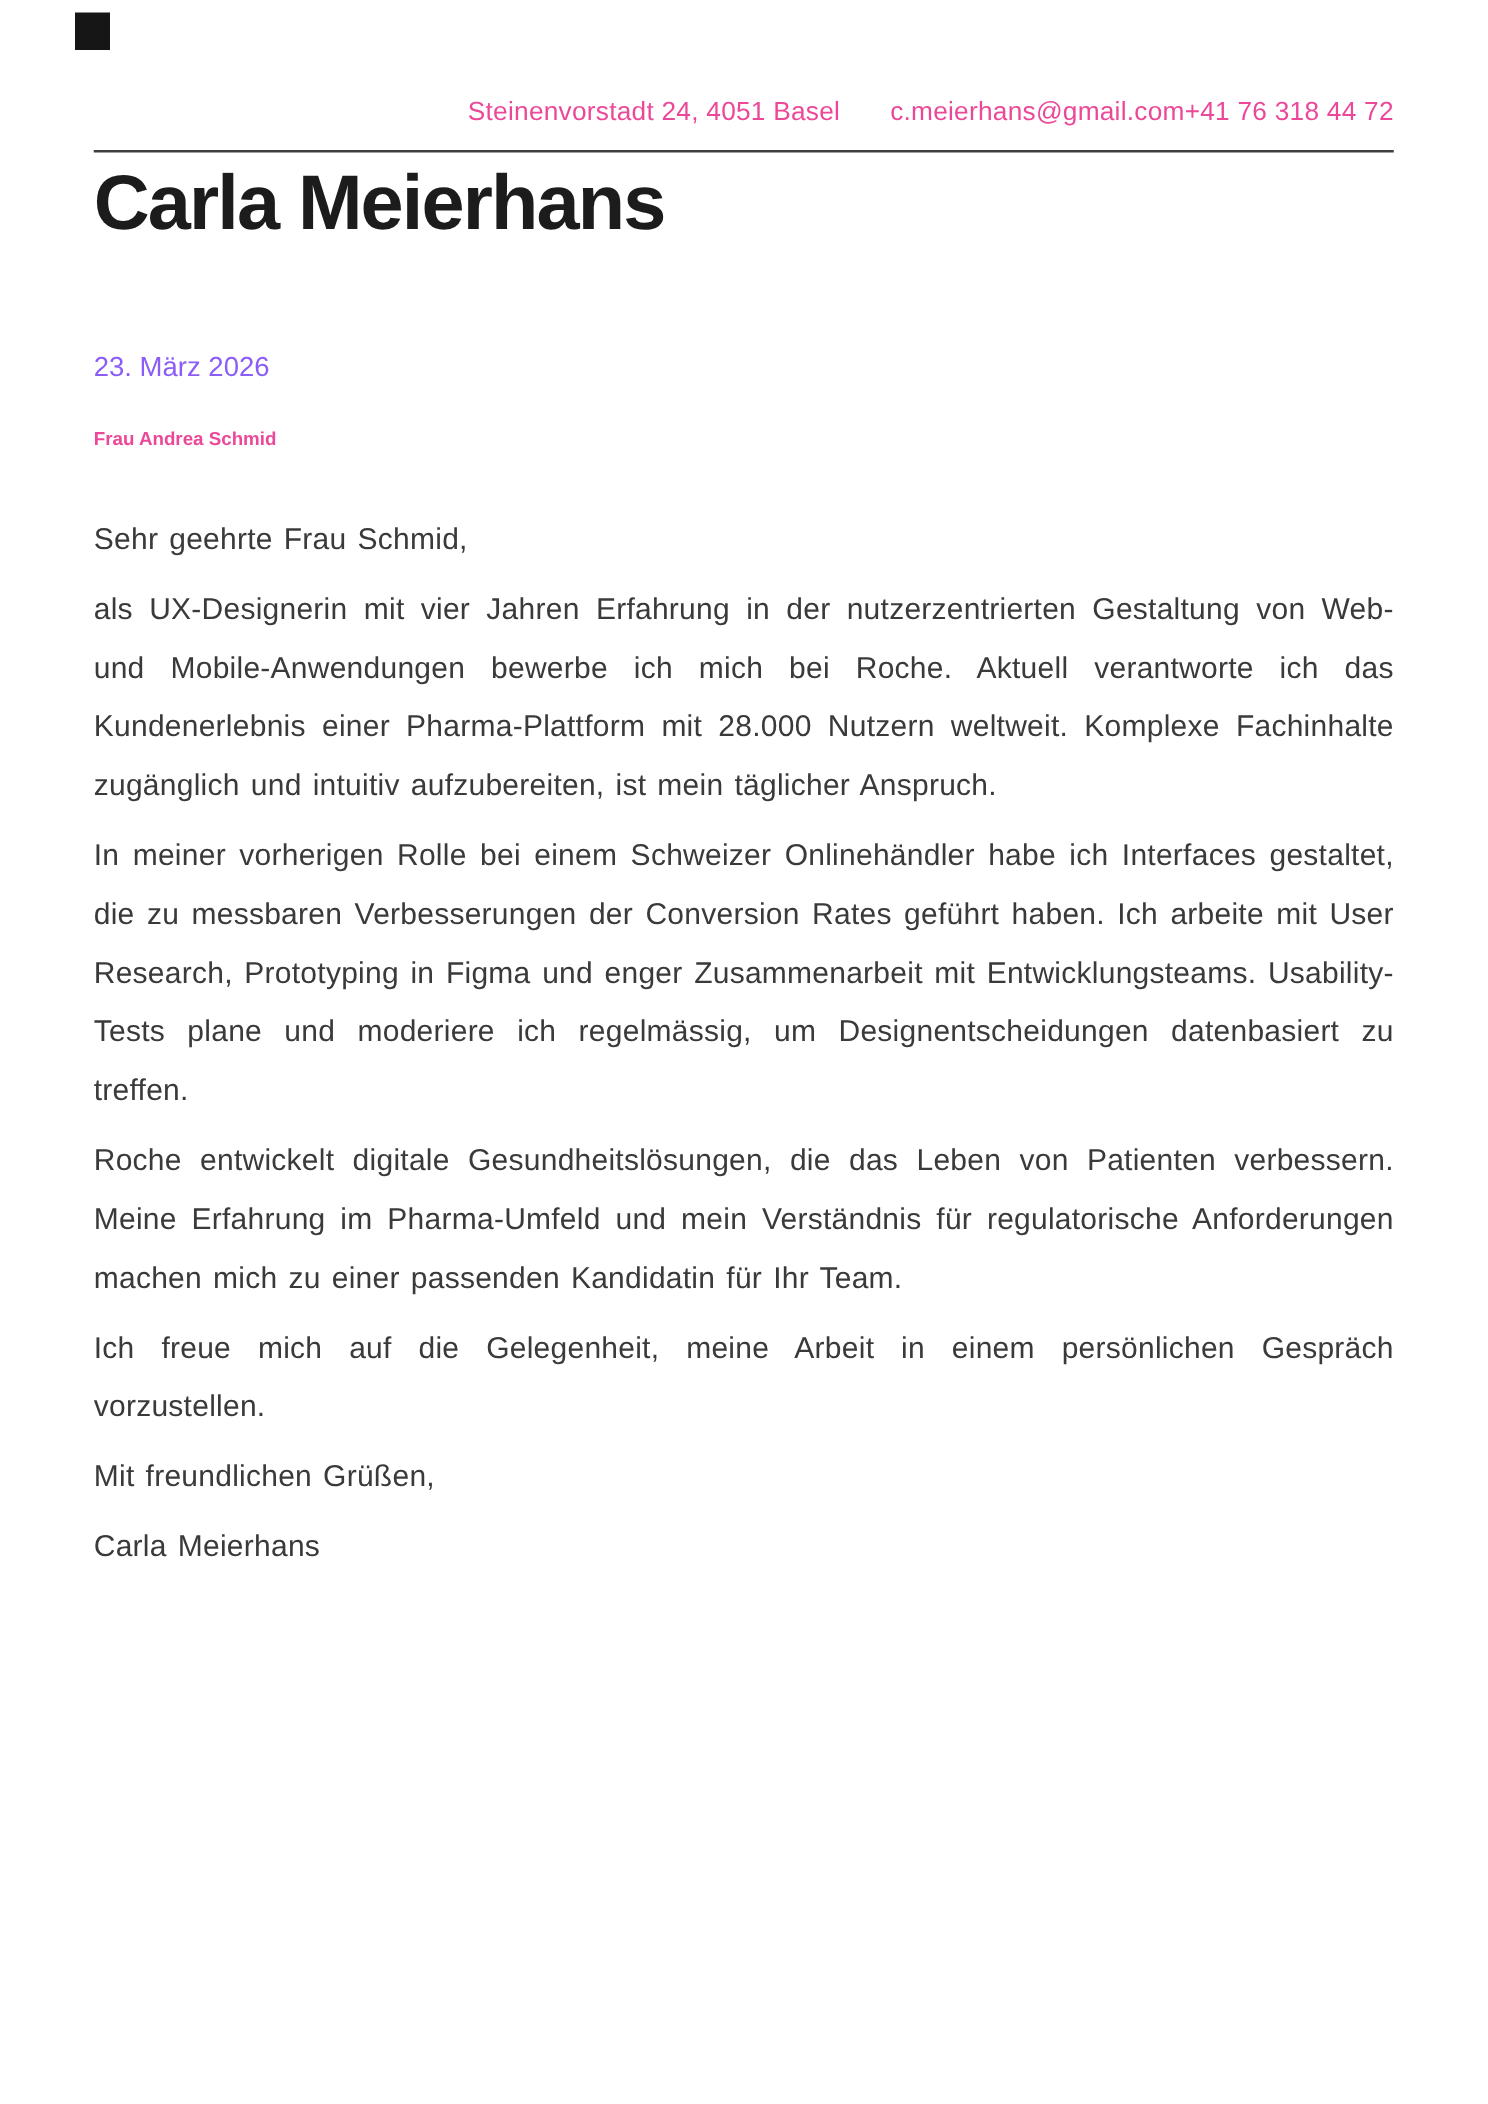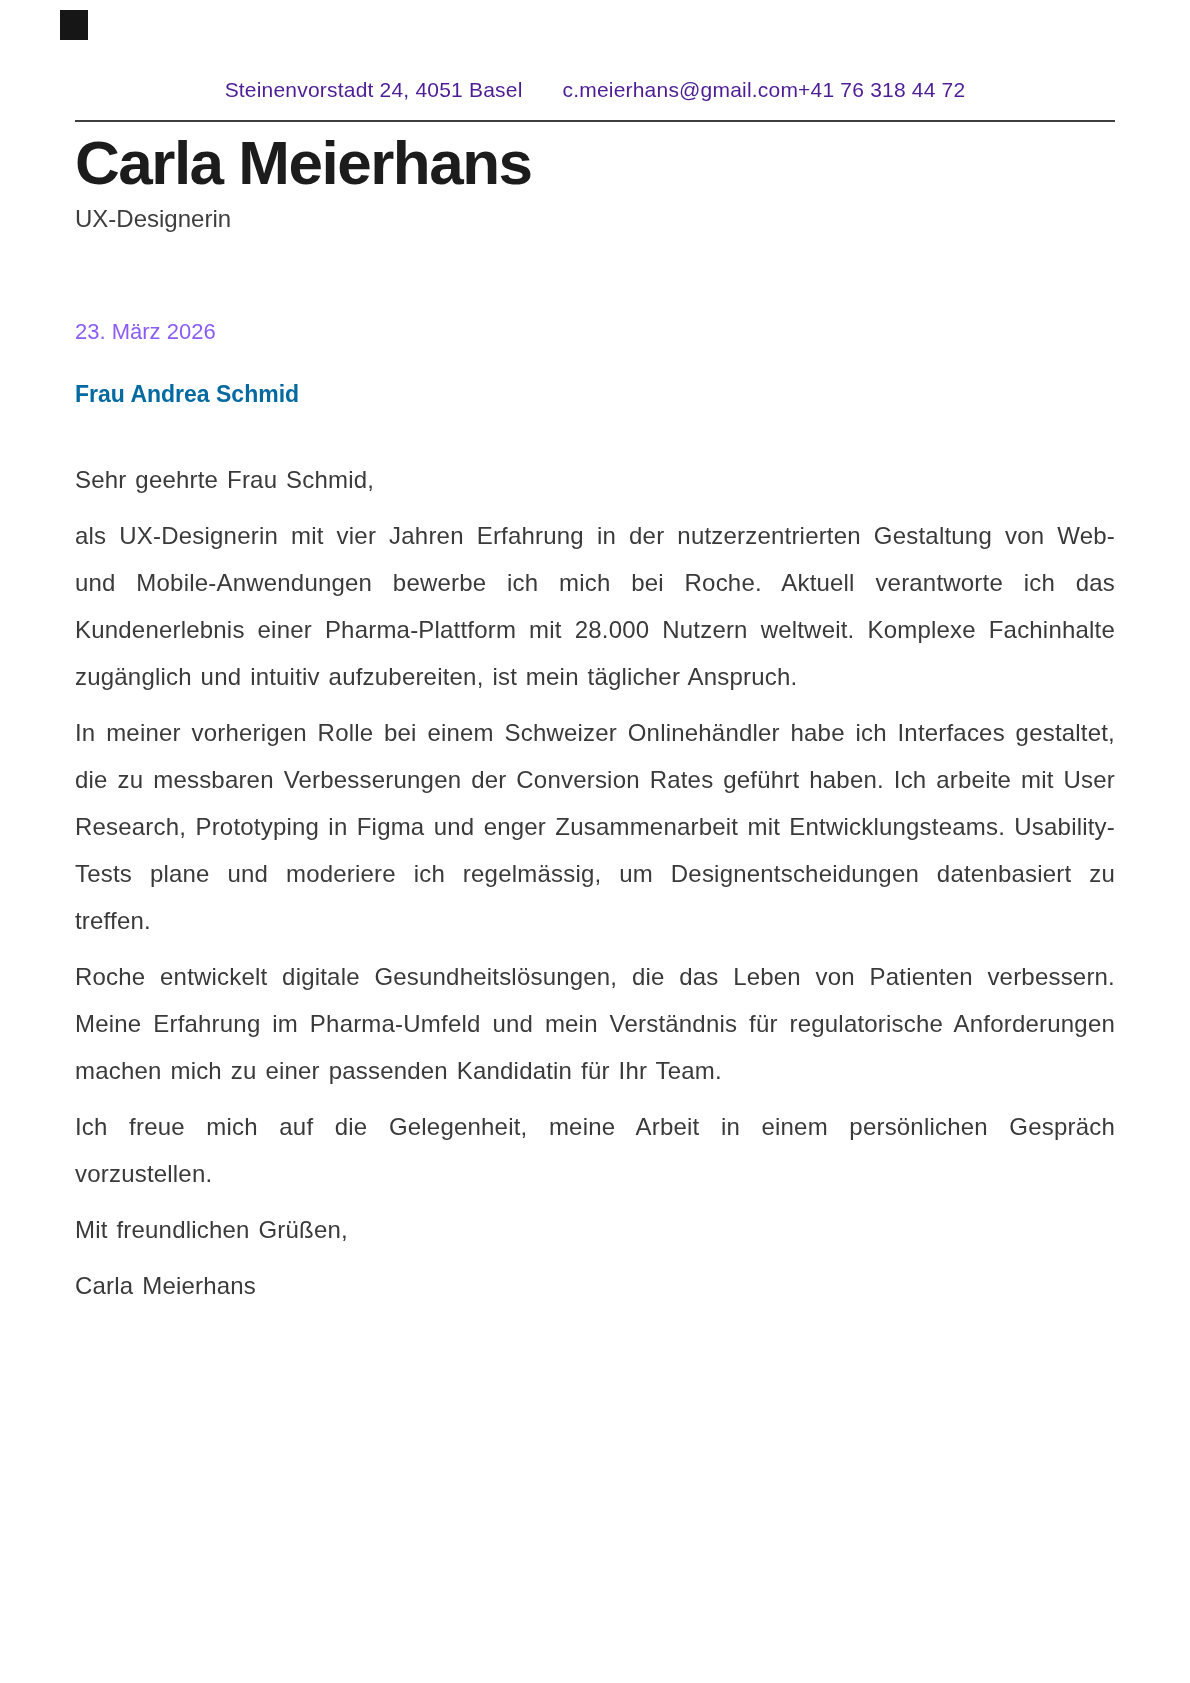--- a/index.html
+++ b/index.html
@@ -22,25 +22,25 @@
     top: 10px;
     width: 28px;
     height: 30px;
     background: #161616;
   }
   .content {
     padding: 0 75px;
   }
   .contact-row {
     display: flex;
-    justify-content: center;
+    justify-content: flex-end;
     align-items: baseline;
     margin-top: 78px;
     font-size: 21px;
-    color: #4c1d95;
+    color: #ec4899;
     letter-spacing: 0.2px;
   }
   .contact-row .mid { text-align: center; margin-left: 40px; }
   .contact-row .right { text-align: right; }
   .divider {
     border: none;
     border-top: 2px solid #3f3f3f;
     margin: 18px 0 0 0;
   }
   h1.name {
@@ -56,23 +56,23 @@
     font-size: 24px;
     color: #3d3d3d;
   }
   .date {
     margin-top: 86px;
     font-size: 22px;
     color: #8b5cf6;
   }
   .recipient-name {
     margin-top: 36px;
-    font-size: 23px;
+    font-size: 15px;
     font-weight: bold;
-    color: #0369a1;
+    color: #ec4899;
   }
   .recipient-company {
     margin-top: 13px;
     font-size: 22px;
     color: #3a3a3a;
   }
   .letter-body {
     margin-top: 48px;
     color: #3a3a3a;
   }
@@ -101,21 +101,20 @@
 
     <div class="contact-row">
       <span class="left">Steinenvorstadt 24, 4051 Basel</span>
       <span class="mid">c.meierhans@gmail.com</span>
       <span class="right">+41 76 318 44 72</span>
     </div>
 
     <hr class="divider">
 
     <h1 class="name">Carla Meierhans</h1>
-    <div class="job-title">UX-Designerin</div>
 
     <div class="date">23. März 2026</div>
 
     <div class="recipient-name">Frau Andrea Schmid</div>
 
     <div class="letter-body">
       <p class="plain">Sehr geehrte Frau Schmid,</p>
       <div>
           <p class="body-par">als UX-Designerin mit vier Jahren Erfahrung in der nutzerzentrierten Gestaltung von Web- und Mobile-Anwendungen bewerbe ich mich bei Roche. Aktuell verantworte ich das Kundenerlebnis einer Pharma-Plattform mit 28.000 Nutzern weltweit. Komplexe Fachinhalte zugänglich und intuitiv aufzubereiten, ist mein täglicher Anspruch.</p>
           <p class="body-par">In meiner vorherigen Rolle bei einem Schweizer Onlinehändler habe ich Interfaces gestaltet, die zu messbaren Verbesserungen der Conversion Rates geführt haben. Ich arbeite mit User Research, Prototyping in Figma und enger Zusammenarbeit mit Entwicklungsteams. Usability-Tests plane und moderiere ich regelmässig, um Designentscheidungen datenbasiert zu treffen.</p>

